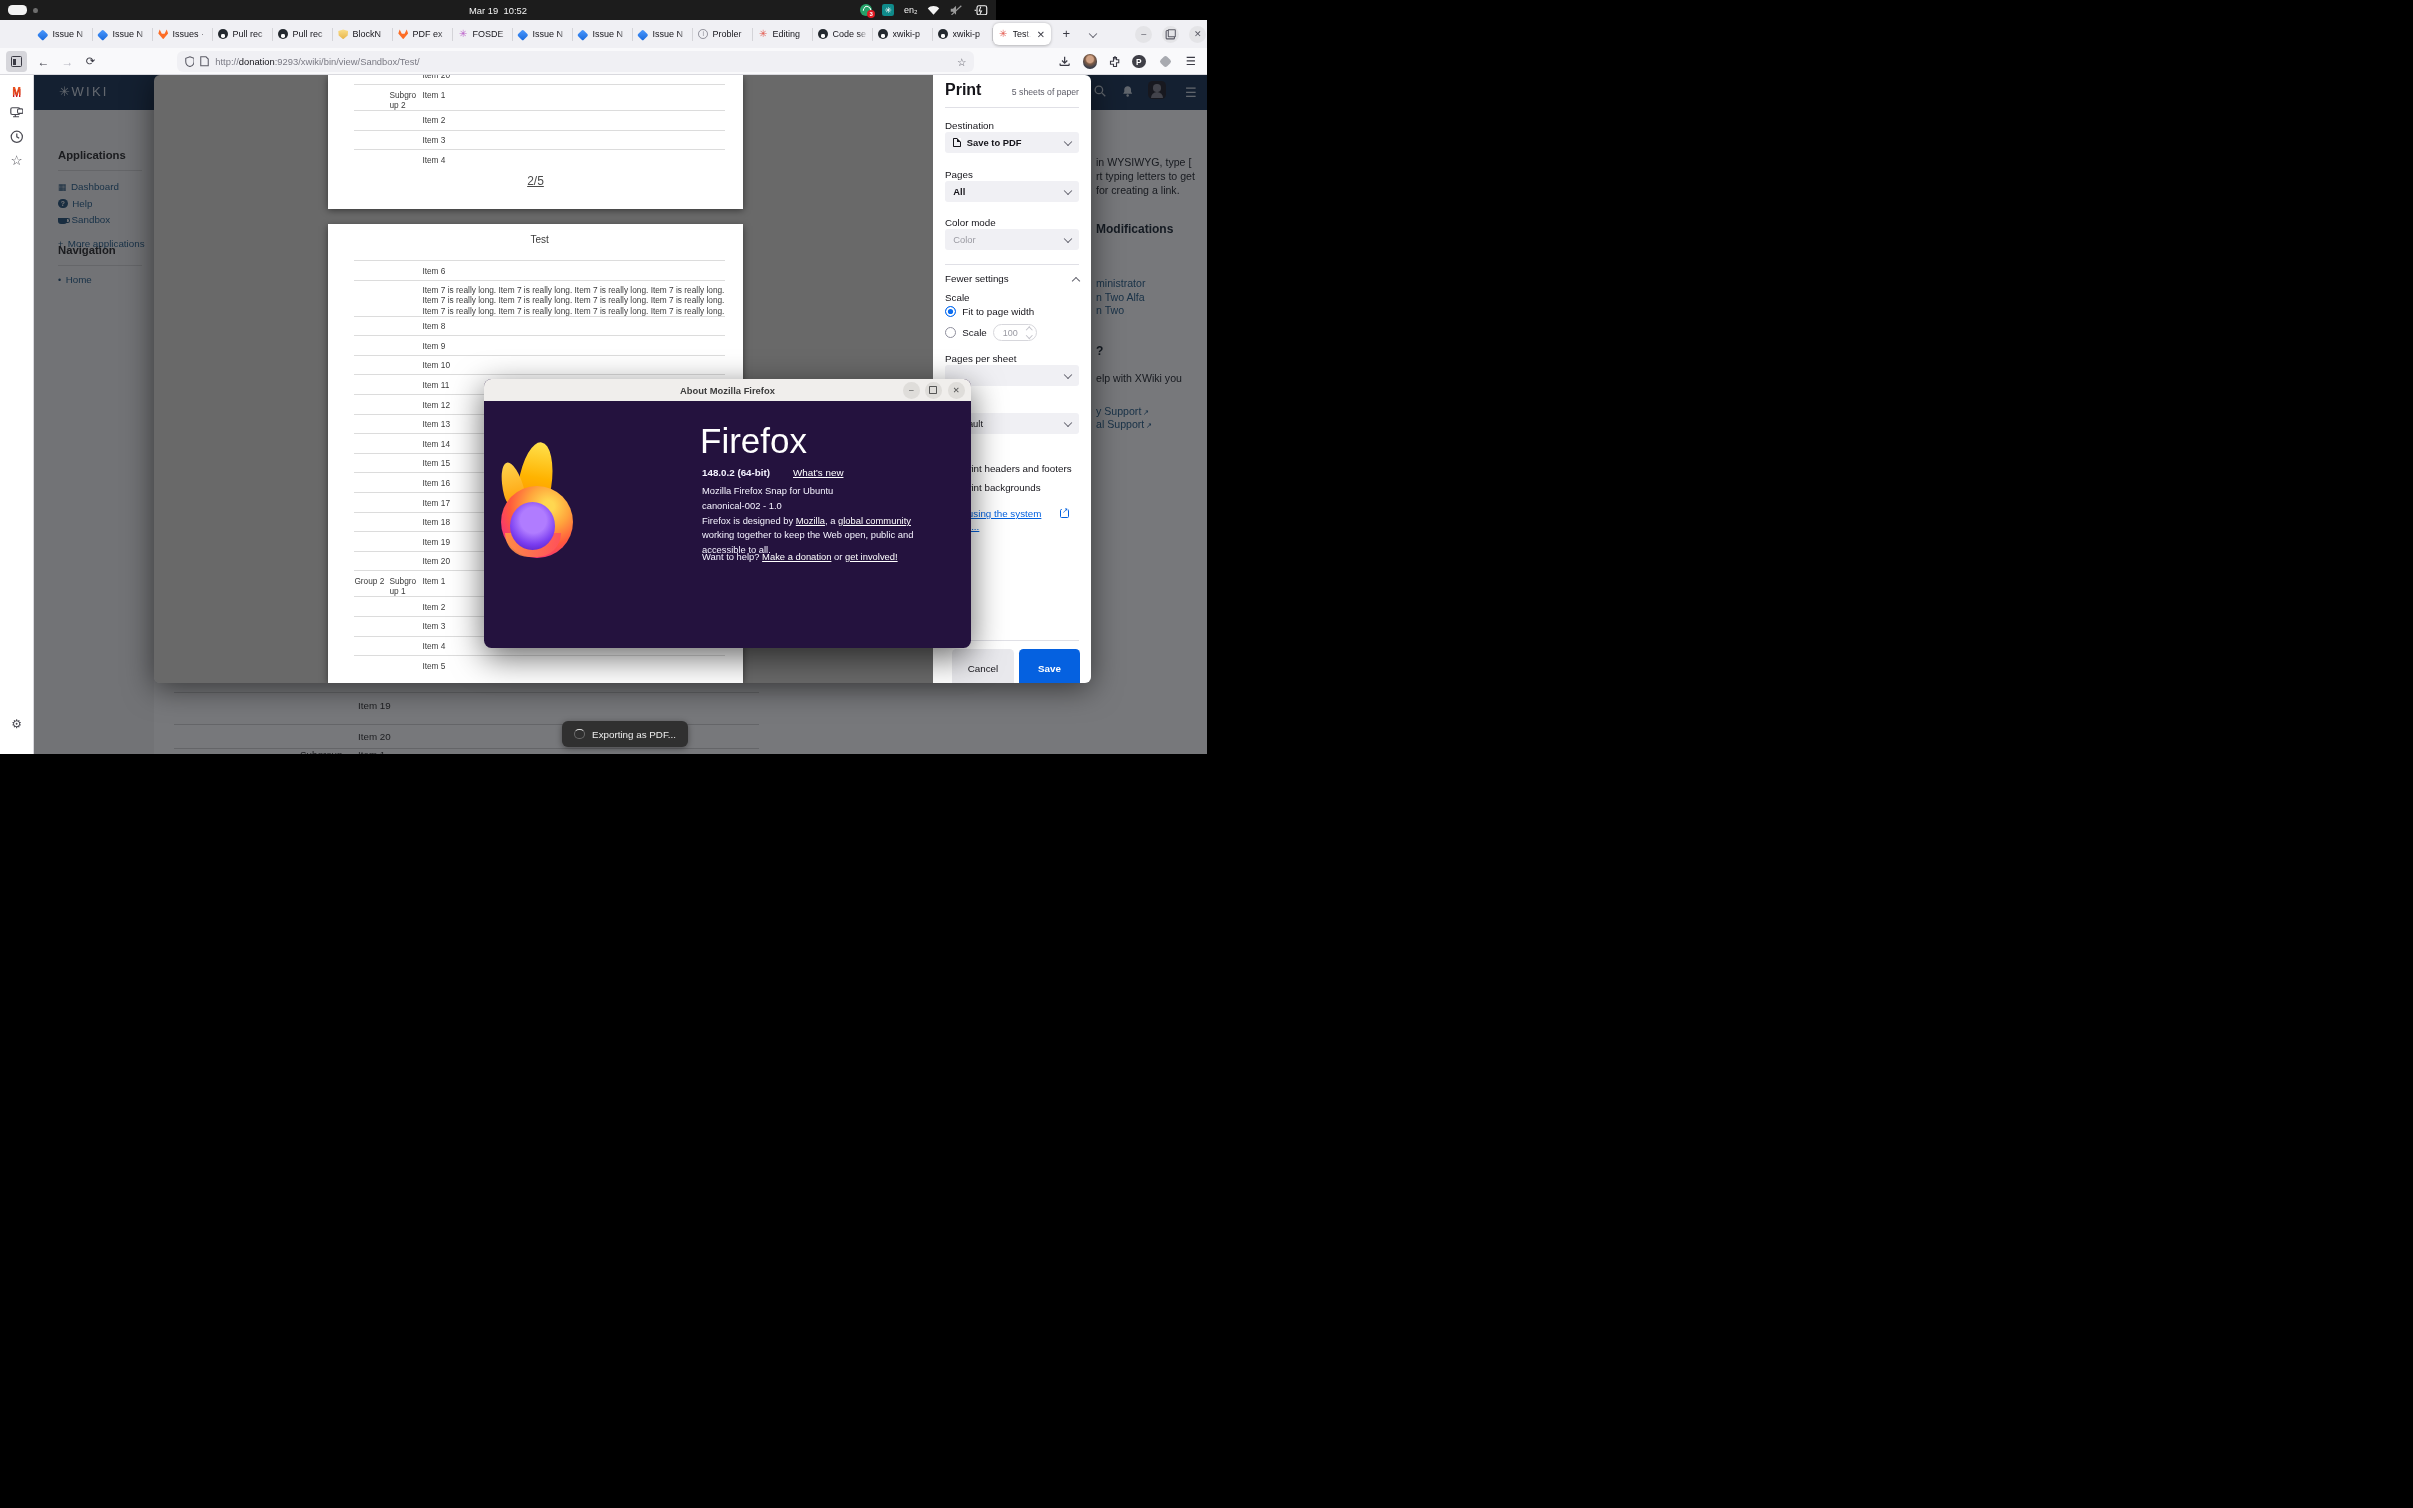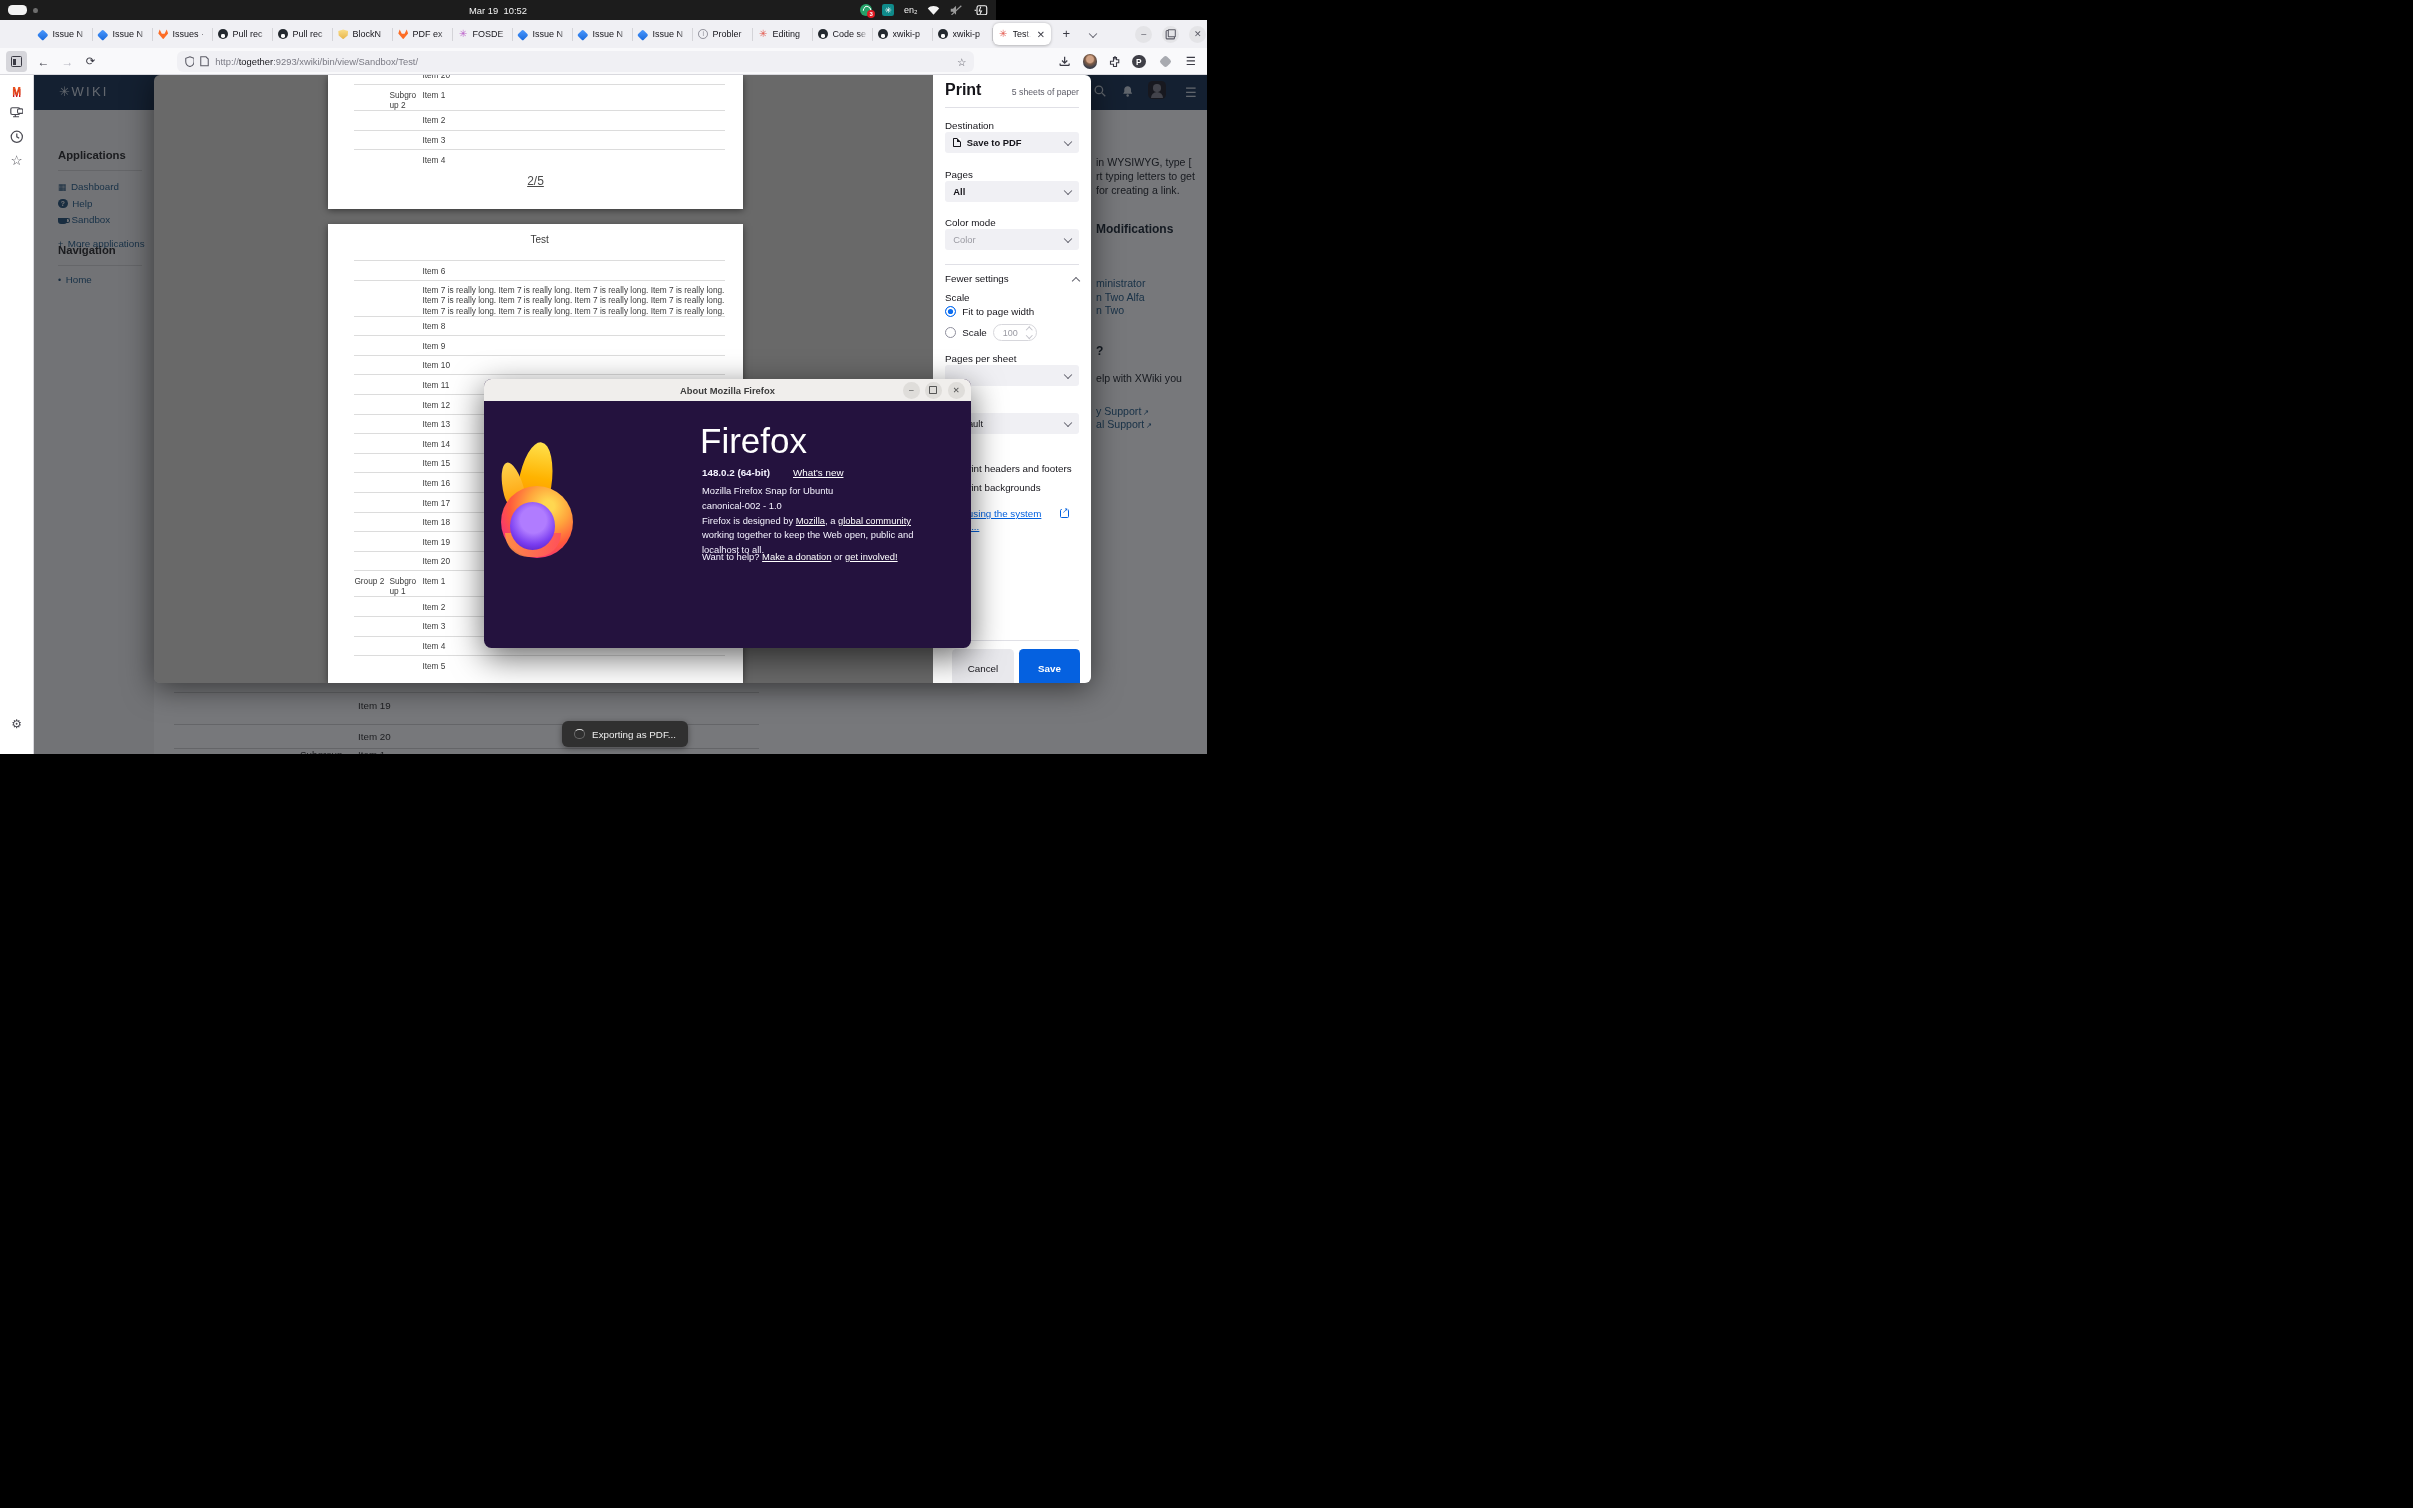--- a/index.html
+++ b/index.html
@@ -278,21 +278,21 @@
   <div class="nav-ic" id="back-btn">←</div>
   <div class="nav-ic" id="fwd-btn">→</div>
   <div class="nav-ic" id="reload-btn">⟳</div>
   <div id="urlbar">
     <svg width="9.8" height="11.3" viewBox="0 0 13 15">
         <path d="M6.5 1 12 3v4.5c0 3.4-2.3 5.6-5.5 6.5C3.3 13.1 1 10.9 1 7.5V3Z" fill="none" stroke="#5b5b66" stroke-width="1.4"></path>
       </svg>
     <svg width="9" height="10.6" viewBox="0 0 12 14">
         <path d="M1 1h7l3 3v9H1Z" fill="none" stroke="#5b5b66" stroke-width="1.4"></path>
       </svg>
-    <div id="urltext"><span>http://</span><span class="host">together</span><span>:9293/xwiki/bin/view/Sandbox/Test/</span></div>
+    <div id="urltext"><span>http://</span><span class="host">donation</span><span>:9293/xwiki/bin/view/Sandbox/Test/</span></div>
     <div id="url-star">☆</div>
   </div>
   <div class="tb-ic" style="left:1055px">
     <svg width="11.3" height="11.3" viewBox="0 0 15 15">
         <path d="M7.5 1v8M4 6l3.5 3.5L11 6" fill="none" stroke="#3a3a44" stroke-width="1.6"></path>
         <path d="M1.5 12.5h12M1.5 10v2.5M13.5 10v2.5" stroke="#3a3a44" stroke-width="1.6" fill="none"></path>
       </svg>
   </div>
   <div class="tb-ic" id="avatar-ic" style="left:1080px"></div>
   <div class="tb-ic" style="left:1105px">
@@ -626,21 +626,21 @@
         <div class="fl" id="fl-t2"></div>
       <div class="fl" id="fl-ball"></div>
         <div class="fl" id="fl-cres"></div>
         <div class="fl" id="fl-in"></div>
     </div>
     <div id="fx-word">Firefox</div>
     <div id="ab-ver">148.0.2 (64-bit)</div>
     <div id="ab-whatsnew">What’s new</div>
     <div class="ab-line" style="top:83px">Mozilla Firefox Snap for Ubuntu</div>
     <div class="ab-line" style="top:98px">canonical-002 - 1.0</div>
-    <div class="ab-line" id="ab-designed" style="top:113px"><span>Firefox is designed by </span><span class="ab-link">Mozilla</span><span>, a </span><span class="ab-link">global community</span><span> working together to keep the Web open, public and localhost to all.</span></div>
+    <div class="ab-line" id="ab-designed" style="top:113px"><span>Firefox is designed by </span><span class="ab-link">Mozilla</span><span>, a </span><span class="ab-link">global community</span><span> working together to keep the Web open, public and accessible to all.</span></div>
     <div class="ab-line" style="top:149px"><span>Want to help? </span><span class="ab-link">Make a donation</span><span> or </span><span class="ab-link">get involved!</span></div>
   </div>
 </div>
 
 <div id="toast">
   <span class="sp"></span>
   <span class="txt">Exporting as PDF...</span>
 </div>
 
 

